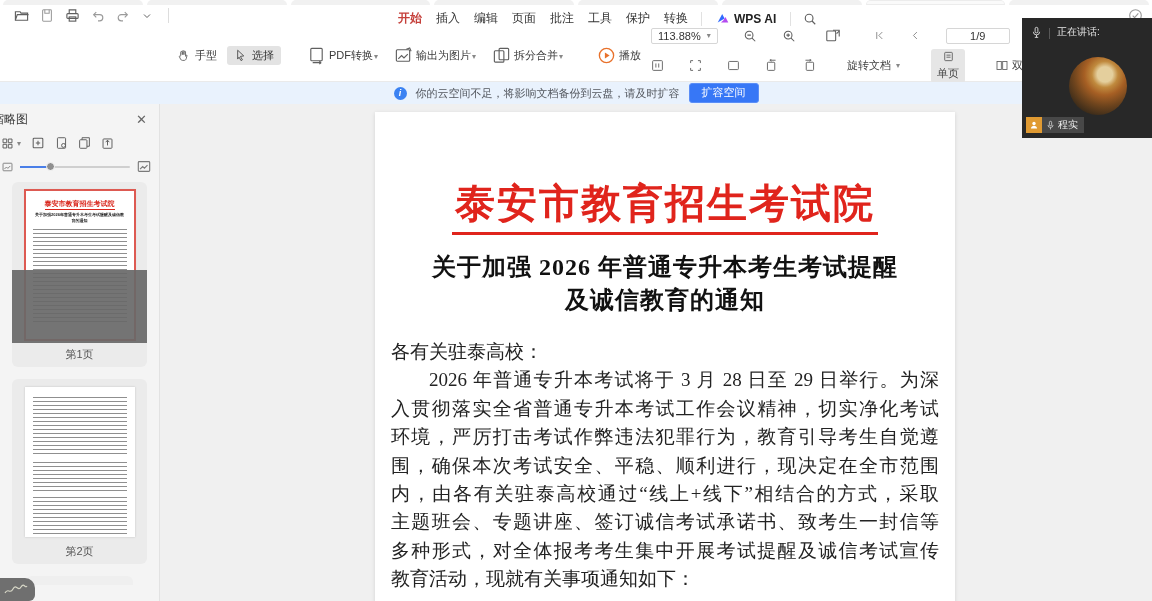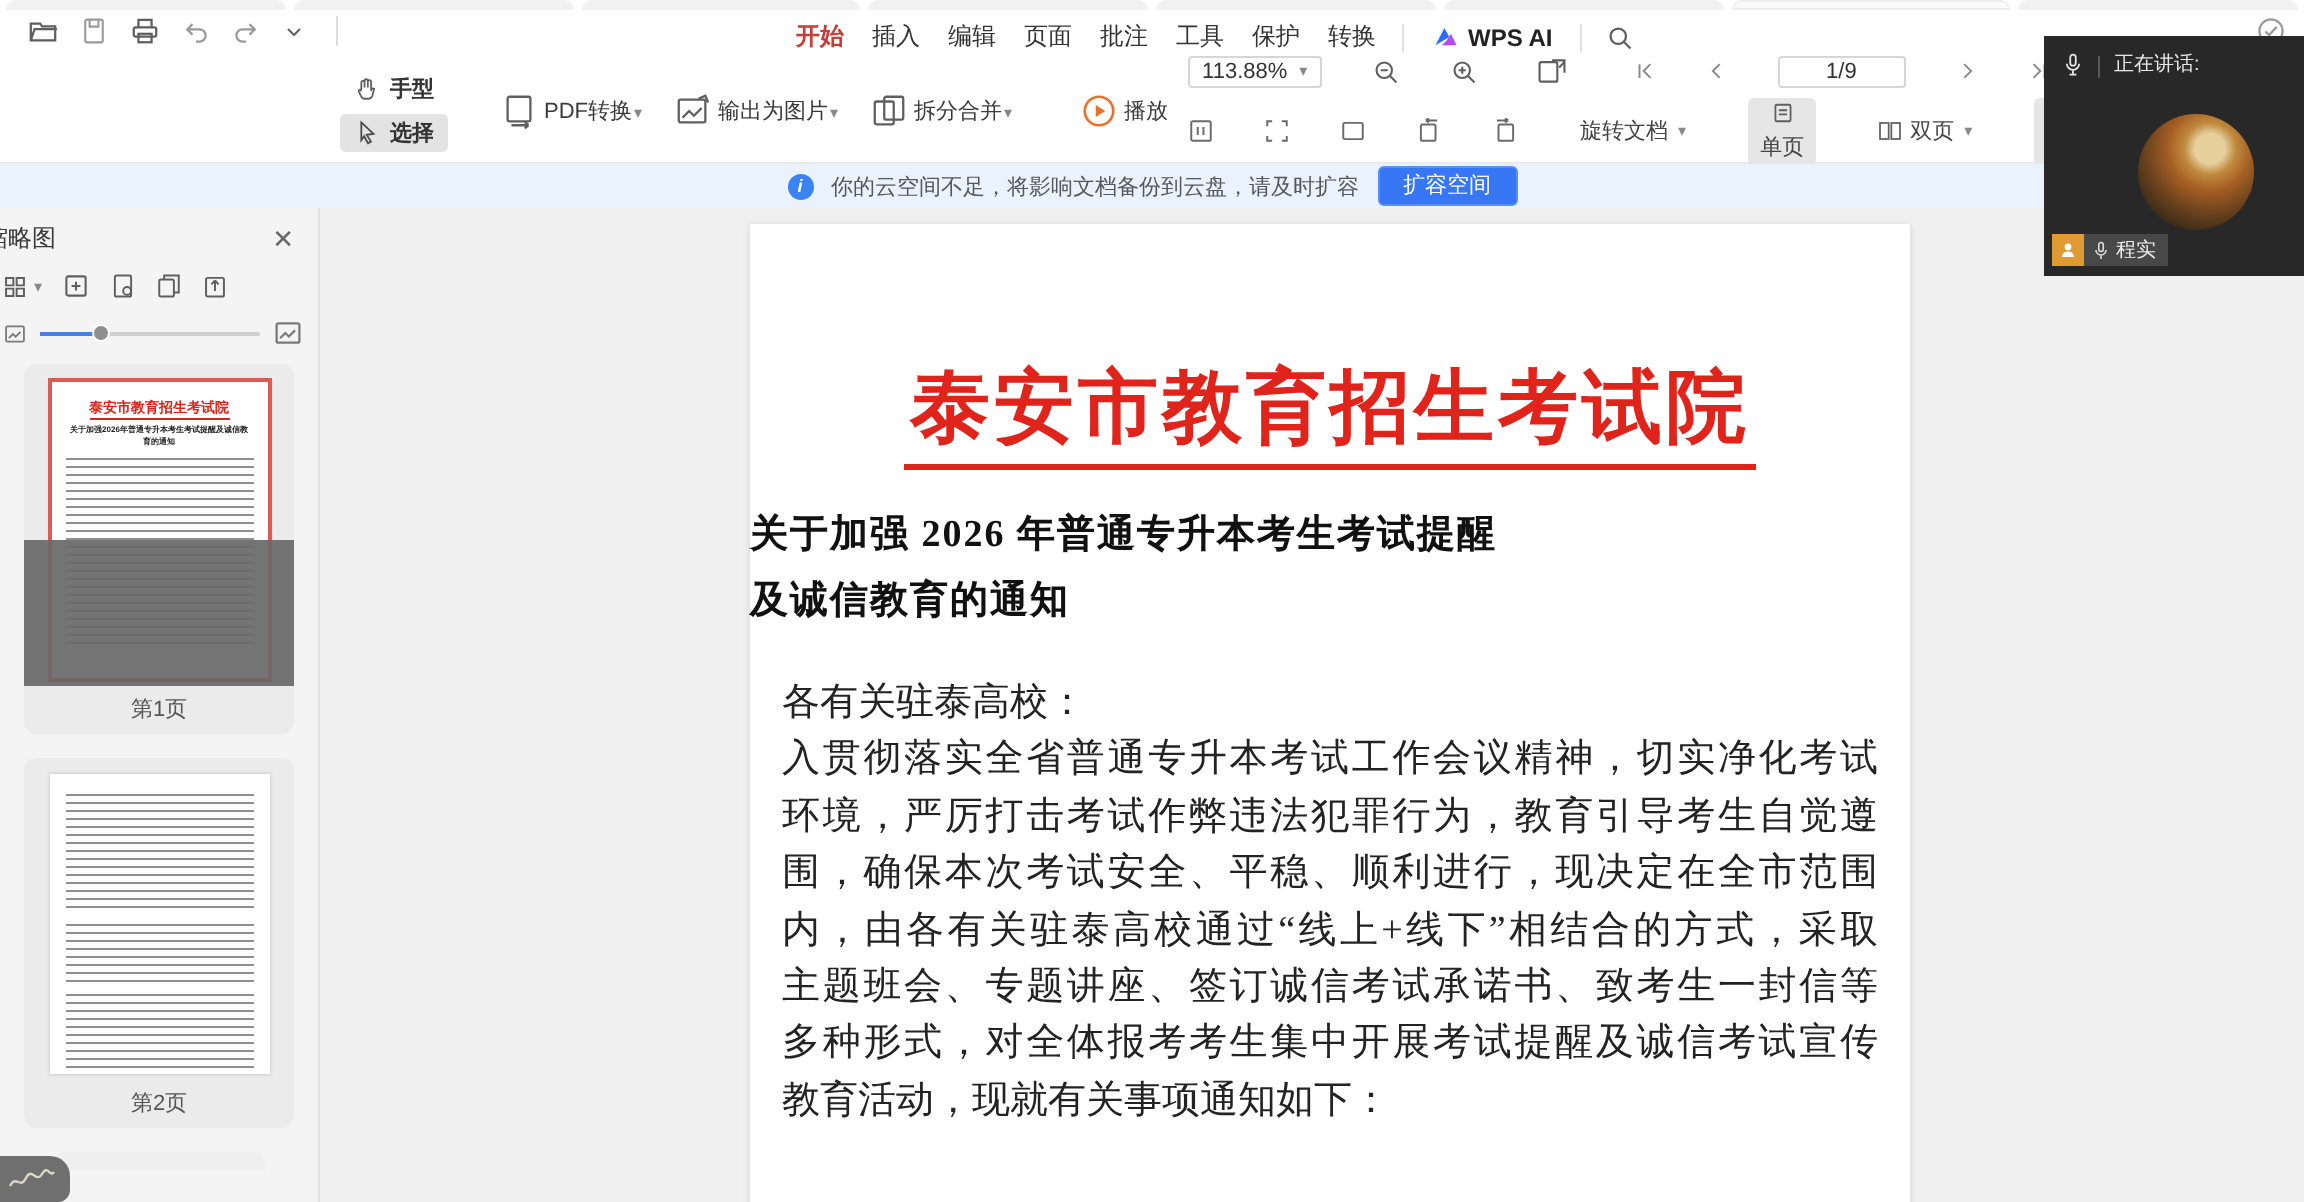--- a/index.html
+++ b/index.html
@@ -20,21 +20,21 @@
   .mtab { font-size:12px; color:#333; padding:4px 7px; position:relative; white-space:nowrap; }
   .mtab.active { color:#c5403b; font-weight:bold; }
   .mtab.active::after { content:""; position:absolute; left:7px; right:7px; bottom:0; height:2px; background:#c5403b; }
   .msep { width:1px; height:14px; background:#e1e1e1; margin:0 6px; }
   .wpsai { display:flex; align-items:center; gap:4px; font-size:12px; color:#222; font-weight:bold; padding:0 8px; }
   .menuright { position:absolute; right:9px; top:3px; color:#9a9a9a; }
 
   
   .ribbon { position:absolute; top:29px; left:0; right:0; height:53px; background:#fff; border-bottom:1px solid #eaeaea; display:flex; align-items:center; padding-left:170px; }
   .rsep { width:1px; align-self:stretch; margin:8px 9px; background:#ececec; }
-  .stack2 { display:flex; flex-direction:column; gap:3px;font-weight:bold; }
+  .stack2 { display:flex; gap:3px; }
   .srow { display:flex; align-items:center; gap:5px; font-size:11px; color:#333; padding:2px 7px; border-radius:3px; white-space:nowrap; }
   .srow.sel { background:#e3e3e3; }
   .bigtool { display:flex; align-items:center; gap:3px; font-size:11px; color:#3a3a3a; padding:0 8px; white-space:nowrap; }
   .caret { font-size:8px; color:#888; margin-left:1px; }
   .znav { display:flex; flex-direction:column; gap:5px; margin:0 2px; }
   .zrow { display:flex; align-items:center; gap:25px; font-size:11px; color:#444; }
   .zoombox { display:flex; align-items:center; gap:5px; border:1px solid #d6d6d6; border-radius:2px; padding:1px 6px; font-size:11px; color:#333; }
   .pagebox { border:1px solid #d6d6d6; border-radius:2px; width:64px; text-align:center; padding:1px 0; font-size:11px; color:#333; }
   .pill { padding:2px 6px; border-radius:3px; display:flex; gap:4px; align-items:center; white-space:nowrap; }
   .pill.hl { background:#e6e6e6;flex-direction:column; }
@@ -61,21 +61,21 @@
   .tlabel { text-align:center; font-size:11px; color:#555; padding:7px 0 3px; position:relative; z-index:3; }
   .tshade { position:absolute; left:0; right:0; top:88px; bottom:24px; background:rgba(104,104,104,.92); z-index:2; }
   .t1-title { color:#d9261c; font-weight:bold; font-size:7px; font-family:"Liberation Serif","DejaVu Serif",serif; width:fit-content; margin:9px auto 2px; border-bottom:1px solid #d9261c; white-space:nowrap; }
   .t1-sub { font-size:4px; font-weight:bold; text-align:center; color:#222; padding:0 10px; line-height:6px; }
   .tlines { margin:5px 8px 0; background:repeating-linear-gradient(180deg,#8f8f8f 0 1px,transparent 1px 4px); }
   .sliver { height:9px; border-radius:6px 6px 0 0; background:#efefef; margin:0 14px; }
 
   
   .docpage { position:absolute; left:375px; top:112px; width:580px; height:640px; background:#fff; box-shadow:0 1px 4px rgba(0,0,0,.12); }
   .doc-title { color:#e0241c; font-family:"Liberation Serif","DejaVu Serif",serif; font-weight:bold; font-size:40px; text-align:center; width:fit-content; margin:64px auto 0; border-bottom:3px solid #e0241c; padding:0 3px 1px; letter-spacing:2px; white-space:nowrap; }
-  .doc-sub { font-family:"Liberation Serif","DejaVu Serif",serif; font-weight:bold; font-size:19px; line-height:33px; color:#111; margin-top:16px; letter-spacing:1px; }
+  .doc-sub { font-family:"Liberation Serif","DejaVu Serif",serif; font-weight:bold; font-size:24px; line-height:33px; text-align:center; color:#111; margin-top:16px; letter-spacing:1px; }
   .doc-body { margin:21px 16px 0; font-family:"Liberation Serif","DejaVu Serif",serif; font-size:19px; line-height:28.4px; color:#232323; }
   .dline { text-align:justify; white-space:nowrap; }
   .dline.just { text-align-last:justify; white-space:normal; }
   .dline.ind { text-indent:2em; }
 
   
   .meeting { position:absolute; right:0; top:18px; width:130px; height:120px; background:#282828; z-index:60; }
   .m-head { display:flex; align-items:flex-end; gap:7px; padding:7px 0 0 9px; color:#e6e6e6; font-size:10px; }
   .m-sep { width:1px; height:11px; background:#575757; }
   .m-avatar { position:absolute; left:47px; top:39px; width:58px; height:58px; border-radius:50%;
@@ -477,20 +477,21 @@
   </div>
 
   <div class="docpage">
     <div class="doc-title">泰安市教育招生考试院</div>
     <div class="doc-sub">
       <div>关于加强 2026 年普通专升本考生考试提醒</div>
       <div>及诚信教育的通知</div>
     </div>
     <div class="doc-body">
       <div class="dline">各有关驻泰高校：</div>
+      <div class="dline just ind">2026 年普通专升本考试将于 3 月 28 日至 29 日举行。为深</div>
       <div class="dline just">入贯彻落实全省普通专升本考试工作会议精神，切实净化考试</div>
       <div class="dline just">环境，严厉打击考试作弊违法犯罪行为，教育引导考生自觉遵</div>
       <div class="dline just">围，确保本次考试安全、平稳、顺利进行，现决定在全市范围</div>
       <div class="dline just">内，由各有关驻泰高校通过“线上+线下”相结合的方式，采取</div>
       <div class="dline just">主题班会、专题讲座、签订诚信考试承诺书、致考生一封信等</div>
       <div class="dline just">多种形式，对全体报考考生集中开展考试提醒及诚信考试宣传</div>
       <div class="dline">教育活动，现就有关事项通知如下：</div>
     </div>
   </div>
 

